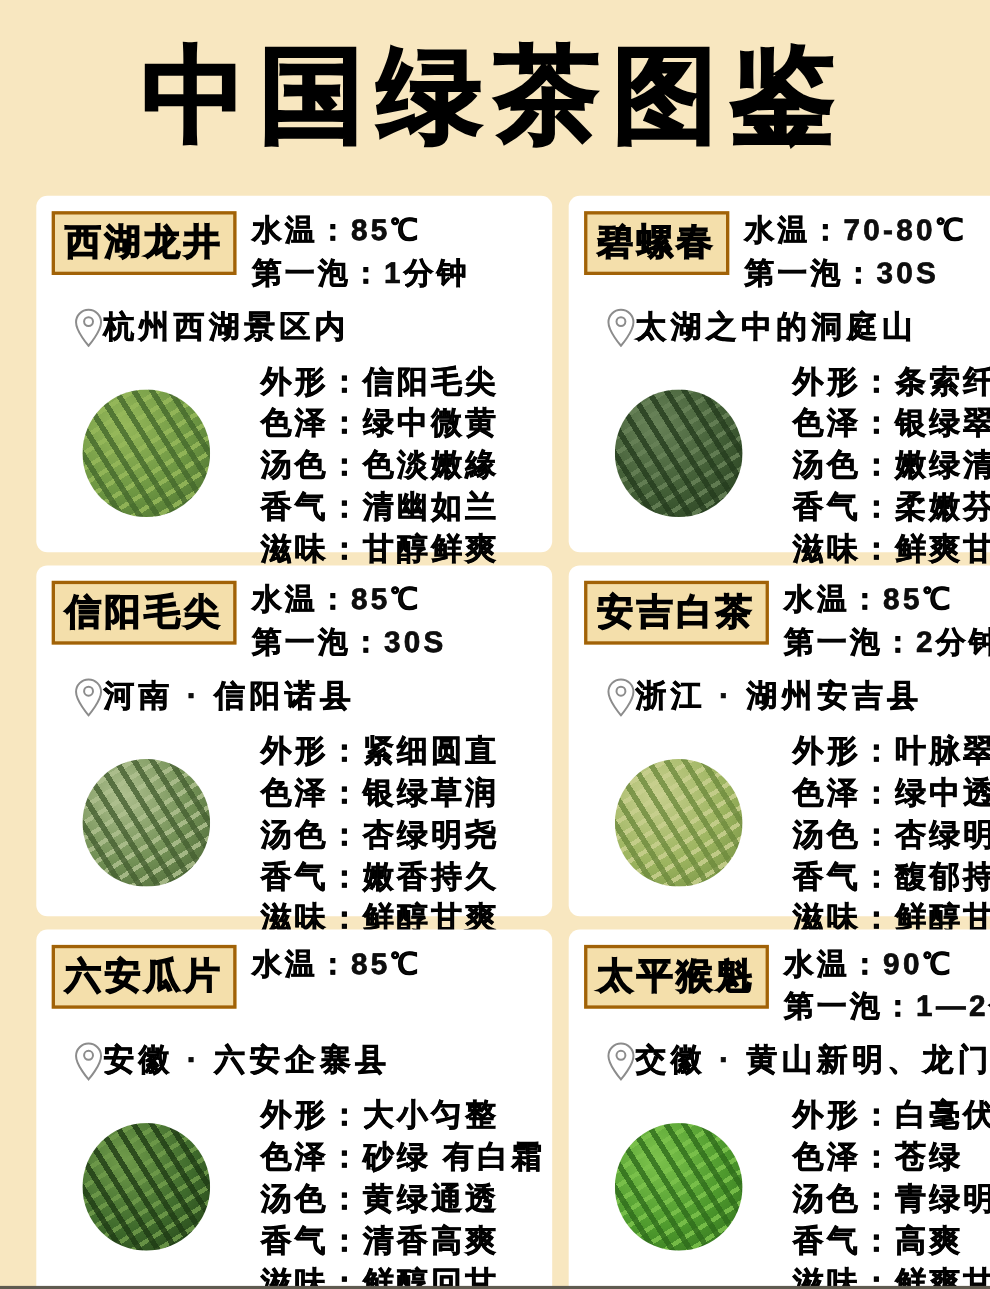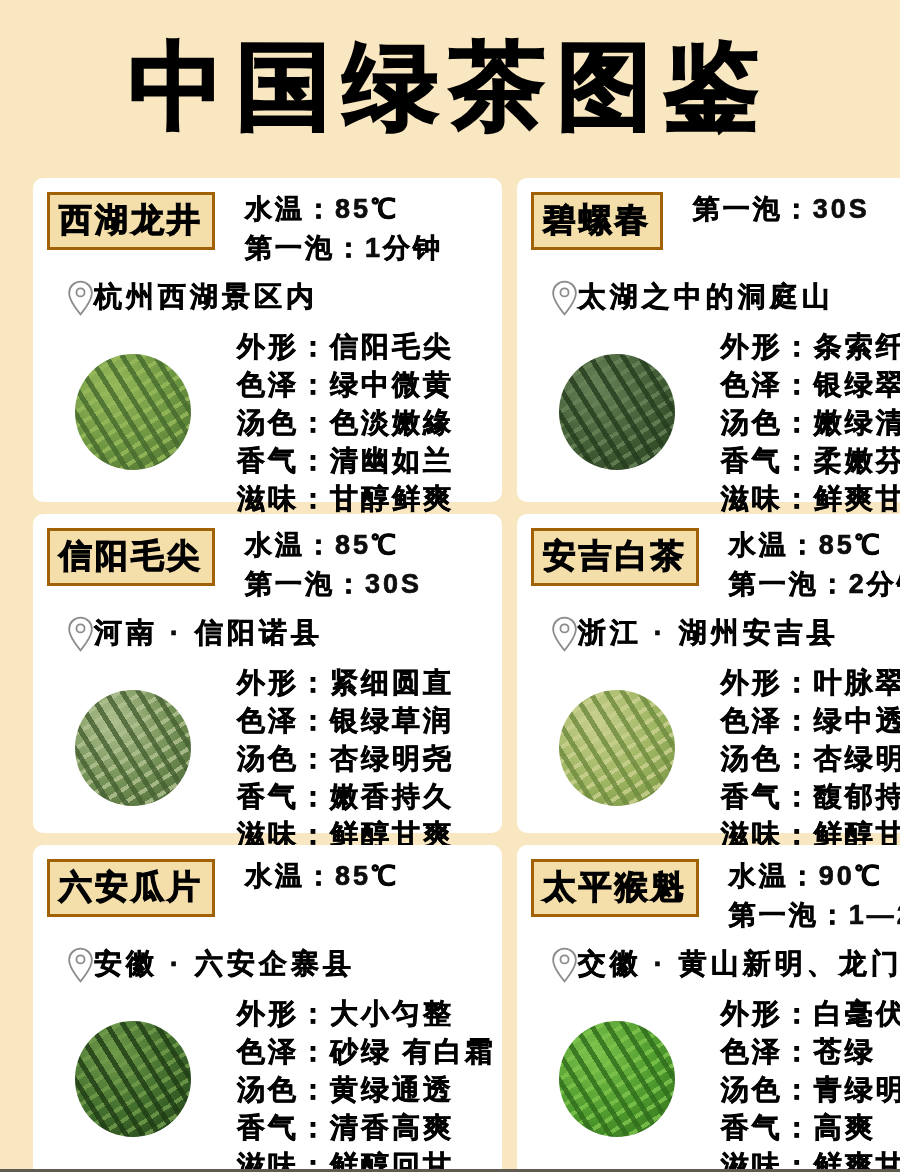--- a/index.html
+++ b/index.html
@@ -59,21 +59,20 @@
     -webkit-text-stroke:1.2px #000;
     white-space:nowrap;
   }
   .specs { padding-top:2px; }
   .spec-line {
     font-size:27px;
     font-weight:700;
     letter-spacing:3px;
     line-height:39px;
     white-space:nowrap;
-    margin-left:16px;
     -webkit-text-stroke:0.6px #000;
   }
   .loc-row {
     display:flex;
     align-items:flex-end;
     gap:0;
     margin-top:6px;
     padding-left:20px;
     height:42px;
   }
@@ -149,20 +148,21 @@
           <div class="attr-line"><span>香气：</span><span>清幽如兰</span></div>
           <div class="attr-line"><span>滋味：</span><span>甘醇鲜爽</span></div>
         </div>
       </div>
     </section>
 
     <section class="card">
       <div class="card-head">
         <div class="name-badge">碧螺春</div>
         <div class="specs">
+          <div class="spec-line"><span>水温：</span><span>70-80℃</span></div>
           <div class="spec-line"><span>第一泡：</span><span>30S</span></div>
         </div>
       </div>
       <div class="loc-row">
         <svg class="pin-icon" viewBox="0 0 24 32">
             <path d="M12 1.5C6.3 1.5 1.9 6 1.9 11.5c0 7.5 10.1 19 10.1 19s10.1-11.5 10.1-19C22.1 6 17.7 1.5 12 1.5z"></path>
             <circle cx="12" cy="11" r="3.6"></circle>
           </svg>
         <span class="loc-text">太湖之中的洞庭山</span>
       </div>

